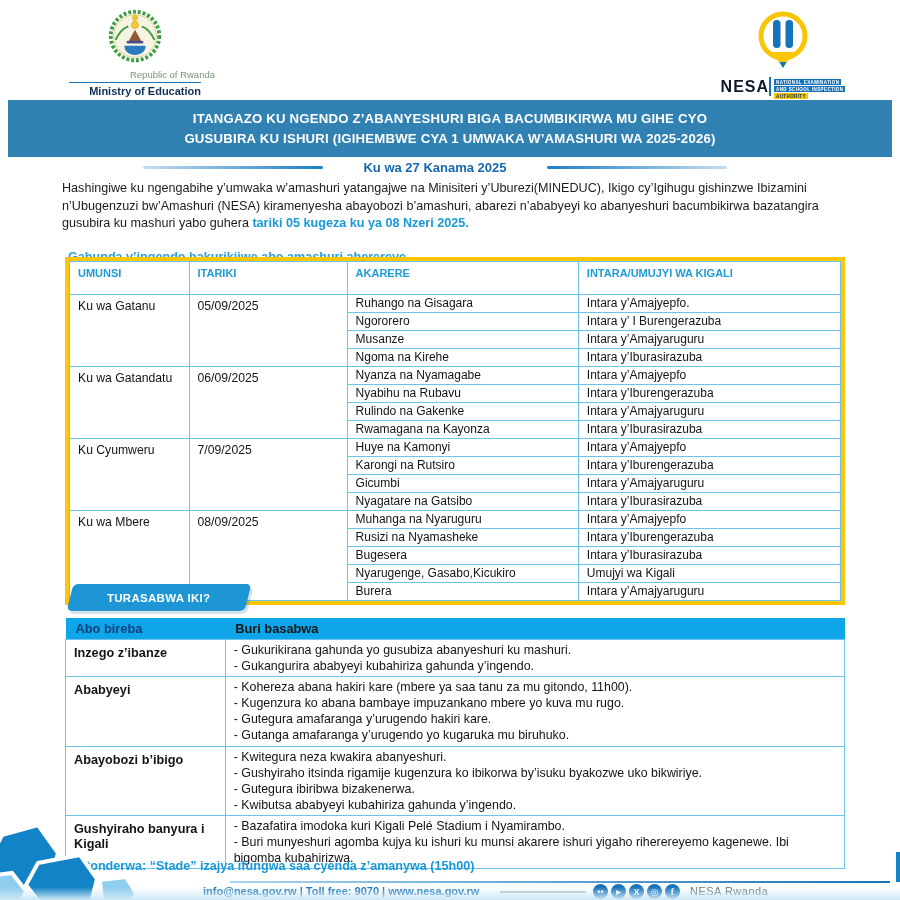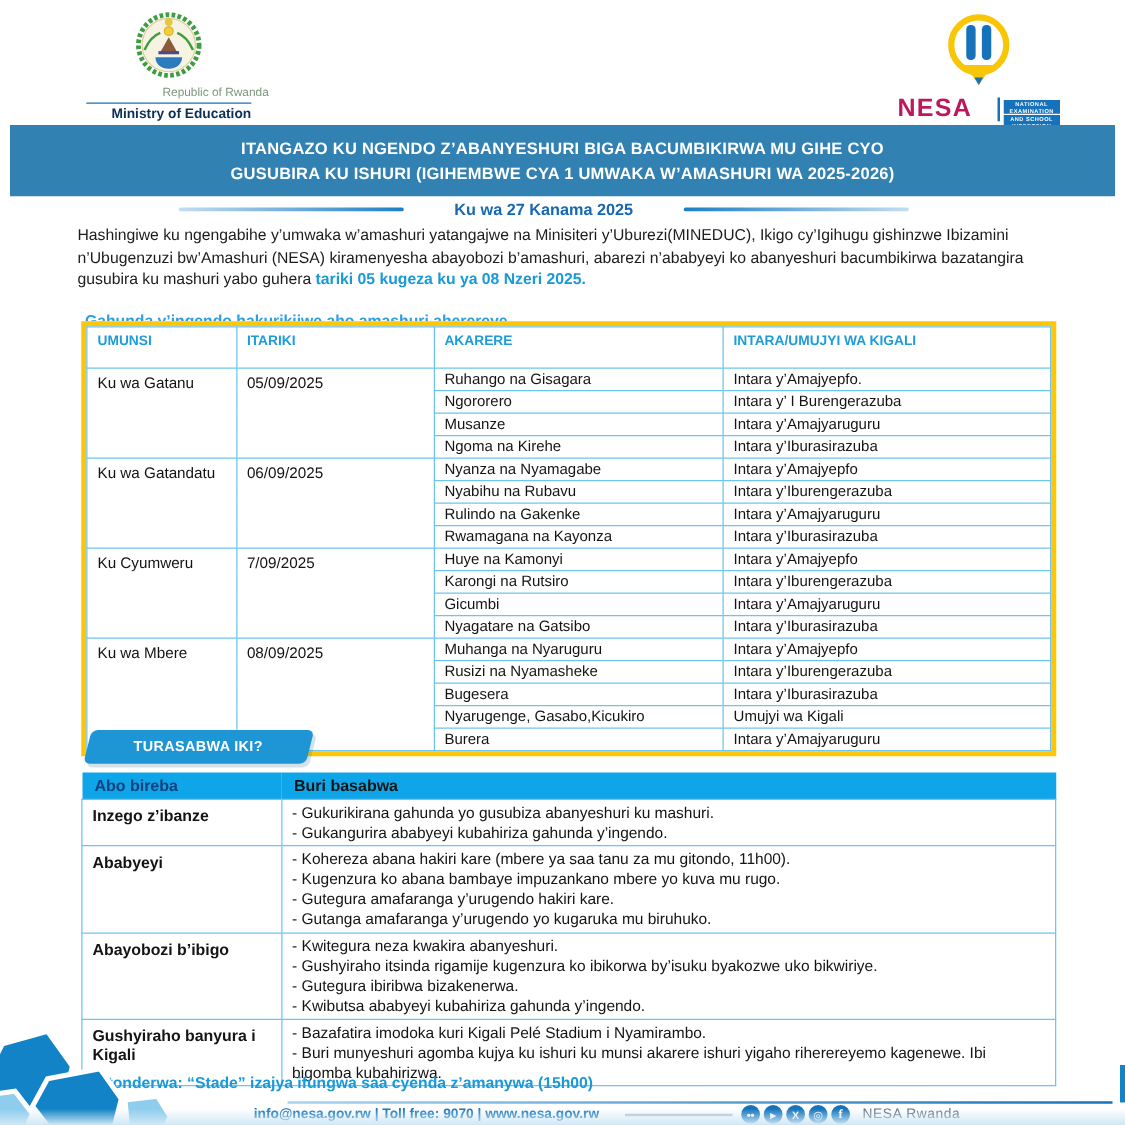--- a/index.html
+++ b/index.html
@@ -7,22 +7,22 @@
   .page{position:relative;width:900px;height:900px;background:#fff;overflow:hidden;}
 
   
   .gov-logo{position:absolute;left:55px;top:8px;width:160px;text-align:right;}
   .gov-logo svg{display:block;margin:0 auto;}
   .gov-country{font-size:9.5px;color:#7e957c;margin-top:1px;}
   .gov-ministry{display:block;width:132px;margin:2px auto 14px;font-size:11px;font-weight:bold;color:#0e2f57;
     border-top:1.5px solid #1673BB;border-bottom:2.5px solid #1673BB;padding:2px 0 3px;}
   .nesa-logo{position:absolute;right:52px;top:10px;width:130px;text-align:center;}
   .nesa-row{display:flex;justify-content:center;align-items:flex-start;margin-top:1px;}
-  .nesa-word{font-size:20px;line-height:19px;font-weight:bold;color:#be185d;letter-spacing:1px;
-    border-right:2px solid #1673BB;padding-right:20px;}
+  .nesa-word{font-size:16px;line-height:19px;font-weight:bold;color:#0f172a;letter-spacing:1px;
+    border-right:2px solid #1673BB;padding-right:0;}
   .nesa-small{display:flex;flex-direction:column;gap:1px;margin-left:3px;align-items:flex-start;padding-top:2px;}
   .nesa-small span{font-size:4.5px;line-height:5px;font-weight:bold;color:#fff;background:#1673BB;
     padding:0.5px 2px;letter-spacing:0.4px;}
   .nesa-small span.auth{background:#F9C606;color:#0e2f57;}
 
   
   .banner{position:absolute;top:100px;left:8px;right:8px;height:57px;background:#3181B3;box-sizing:border-box;
     color:#fff;text-align:center;font-weight:bold;font-size:13.2px;line-height:19.5px;padding-top:9px;letter-spacing:0.2px;}
 
   

